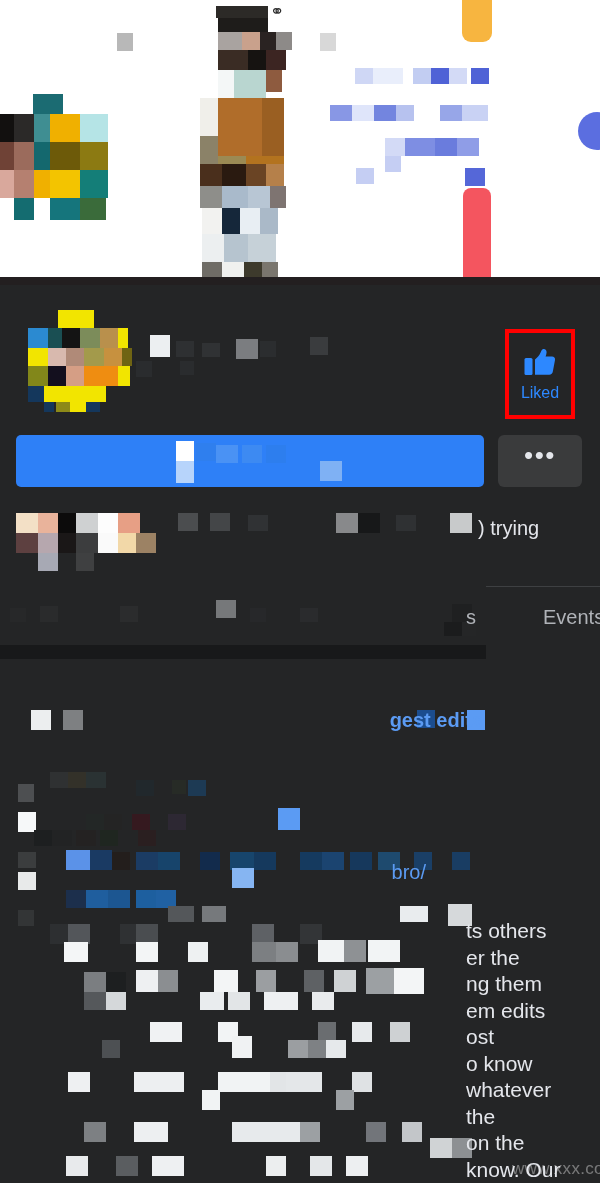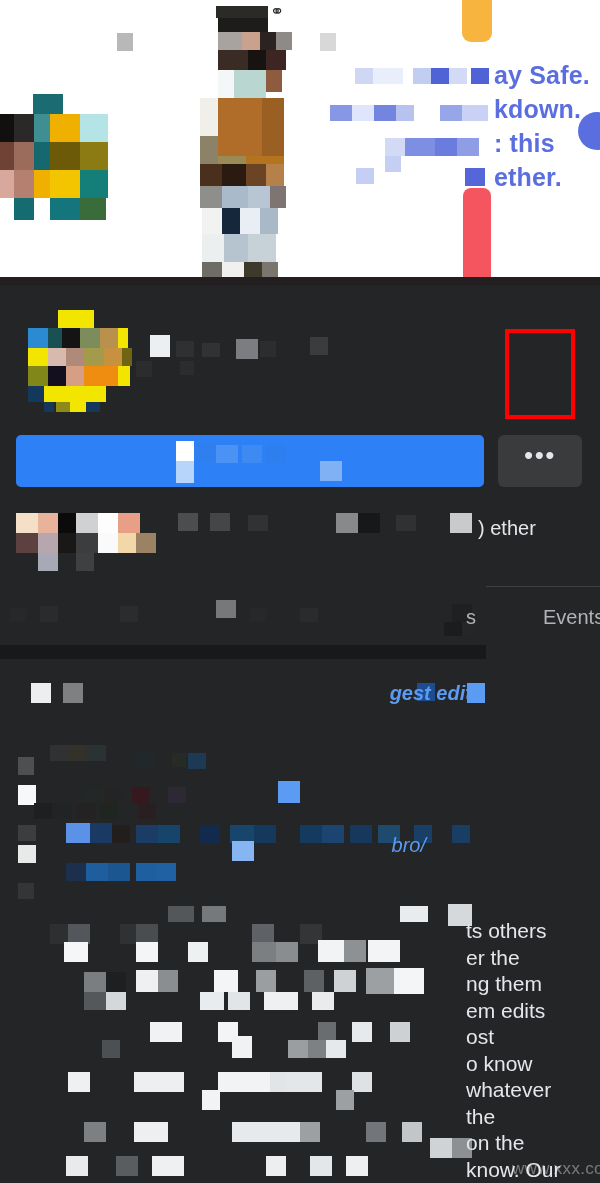--- a/index.html
+++ b/index.html
@@ -228,24 +228,23 @@
   .band-cut {
     position: absolute;
     left: 486px; top: 645px;
     width: 114px; height: 14px;
     background: #242526;
   }
 
   
   .about-section {
     position: absolute;
-    left: 0; top: 661px;
+    left: 0; top: 688px;
     width: 500px;
     height: 239px;
-    font-style: italic;
   }
   .suggest-edits {
     position: absolute;
     right: 17px; top: 20px;
     color: #5b9bf3;
     font-size: 20px;
     font-weight: 700;
     line-height: 24px;
     white-space: nowrap;
     cursor: pointer;
@@ -383,26 +382,20 @@
 
       <div class="px" style="left:385px;top:138px;width:20px;height:18px;background:#d3daf6;"></div>
       <div class="px" style="left:405px;top:138px;width:30px;height:18px;background:#7e8ee3;"></div>
       <div class="px" style="left:435px;top:138px;width:22px;height:18px;background:#6a7cdd;"></div>
       <div class="px" style="left:457px;top:138px;width:22px;height:18px;background:#8f9de7;"></div>
       <div class="px" style="left:385px;top:156px;width:16px;height:16px;background:#c5cef3;"></div>
       <div class="px" style="left:356px;top:168px;width:18px;height:16px;background:#c5cef3;"></div>
       <div class="px" style="left:465px;top:168px;width:20px;height:18px;background:#5567d8;"></div>
     </div>
 
-    <div class="cover-text">
-      <div>ay Safe.</div>
-      <div>kdown.</div>
-      <div>: this</div>
-      <div>ether.</div>
-    </div>
 
     <div class="cover-bottom-bar"></div>
   </div>
 
   <div class="page-body"></div>
 
   <div class="profile-row" style="top:303px;">
 
     <div class="avatar">
       <div class="px" style="left:44px;top:2px;width:36px;height:18px;background:#f2e500;"></div>
@@ -437,20 +430,32 @@
       <div class="px" style="left:62px;top:8px;width:18px;height:14px;background:#303234;"></div>
       <div class="px" style="left:96px;top:4px;width:22px;height:20px;background:#7b7d80;"></div>
       <div class="px" style="left:120px;top:6px;width:16px;height:16px;background:#2b2d2f;"></div>
       <div class="px" style="left:170px;top:2px;width:18px;height:18px;background:#3a3c3e;"></div>
       <div class="px" style="left:-4px;top:26px;width:16px;height:16px;background:#2a2c2e;"></div>
       <div class="px" style="left:40px;top:26px;width:14px;height:14px;background:#2a2c2e;"></div>
     </div>
   </div>
 
   <div class="liked-highlight"></div>
+  <button class="liked-btn">
+    <span class="thumb">
+      <svg width="32" height="30" viewBox="0 0 32 30" aria-hidden="true">
+        <rect x="0.5" y="11" width="8" height="17" rx="1.5" fill="#2d88ff"></rect>
+        <path d="M11 12.5 C13.2 11 15.2 8.6 16.6 5.6 C17.4 3.8 17.8 2.4 19.2 2.1
+                 C21.2 1.7 22.7 3.1 22.6 5.2 C22.55 6.7 22.1 8.1 21.6 9.6
+                 L28 9.6 C30 9.6 31.4 11.1 31 13 L28.9 24.3
+                 C28.6 26.3 27.2 27.8 25.2 27.8 L11 27.8 Z" fill="#2d88ff"></path>
+      </svg>
+    </span>
+    <span class="liked-label">Liked</span>
+  </button>
 
   <div class="action-row">
     <button class="primary-btn">
       <span class="px" style="left:160px;top:6px;width:18px;height:20px;background:#ffffff;"></span>
       <span class="px" style="left:160px;top:26px;width:18px;height:22px;background:#b7d4fb;"></span>
       <span class="px" style="left:180px;top:8px;width:20px;height:18px;background:#2f7fee;"></span>
       <span class="px" style="left:200px;top:10px;width:22px;height:18px;background:#4a92f4;"></span>
       <span class="px" style="left:226px;top:10px;width:20px;height:18px;background:#3d8af2;"></span>
       <span class="px" style="left:250px;top:10px;width:20px;height:18px;background:#2d7eee;"></span>
       <span class="px" style="left:304px;top:26px;width:22px;height:20px;background:#7fb1f4;"></span>
@@ -478,21 +483,21 @@
       <div class="px" style="left:38px;top:48px;width:20px;height:18px;background:#a7a9b4;"></div>
       <div class="px" style="left:76px;top:48px;width:18px;height:18px;background:#3f4041;"></div>
       <div class="px" style="left:178px;top:8px;width:20px;height:18px;background:#4b4d4f;"></div>
       <div class="px" style="left:210px;top:8px;width:20px;height:18px;background:#444648;"></div>
       <div class="px" style="left:248px;top:10px;width:20px;height:16px;background:#303234;"></div>
       <div class="px" style="left:336px;top:8px;width:22px;height:20px;background:#88898b;"></div>
       <div class="px" style="left:358px;top:8px;width:22px;height:20px;background:#171819;"></div>
       <div class="px" style="left:396px;top:10px;width:20px;height:16px;background:#2f3133;"></div>
       <div class="px" style="left:450px;top:8px;width:22px;height:20px;background:#c8cacb;"></div>
     </div>
-    <div class="friends-text">) ether</div>
+    <div class="friends-text">) trying</div>
   </div>
 
   <div class="tabs-sep"></div>
   <div class="tabs-row">
     <div>
       <div class="px" style="left:10px;top:16px;width:16px;height:14px;background:#272829;"></div>
       <div class="px" style="left:40px;top:14px;width:18px;height:16px;background:#2a2b2c;"></div>
       <div class="px" style="left:120px;top:14px;width:18px;height:16px;background:#2b2c2d;"></div>
       <div class="px" style="left:216px;top:8px;width:20px;height:18px;background:#76787a;"></div>
       <div class="px" style="left:250px;top:16px;width:16px;height:14px;background:#27282a;"></div>

